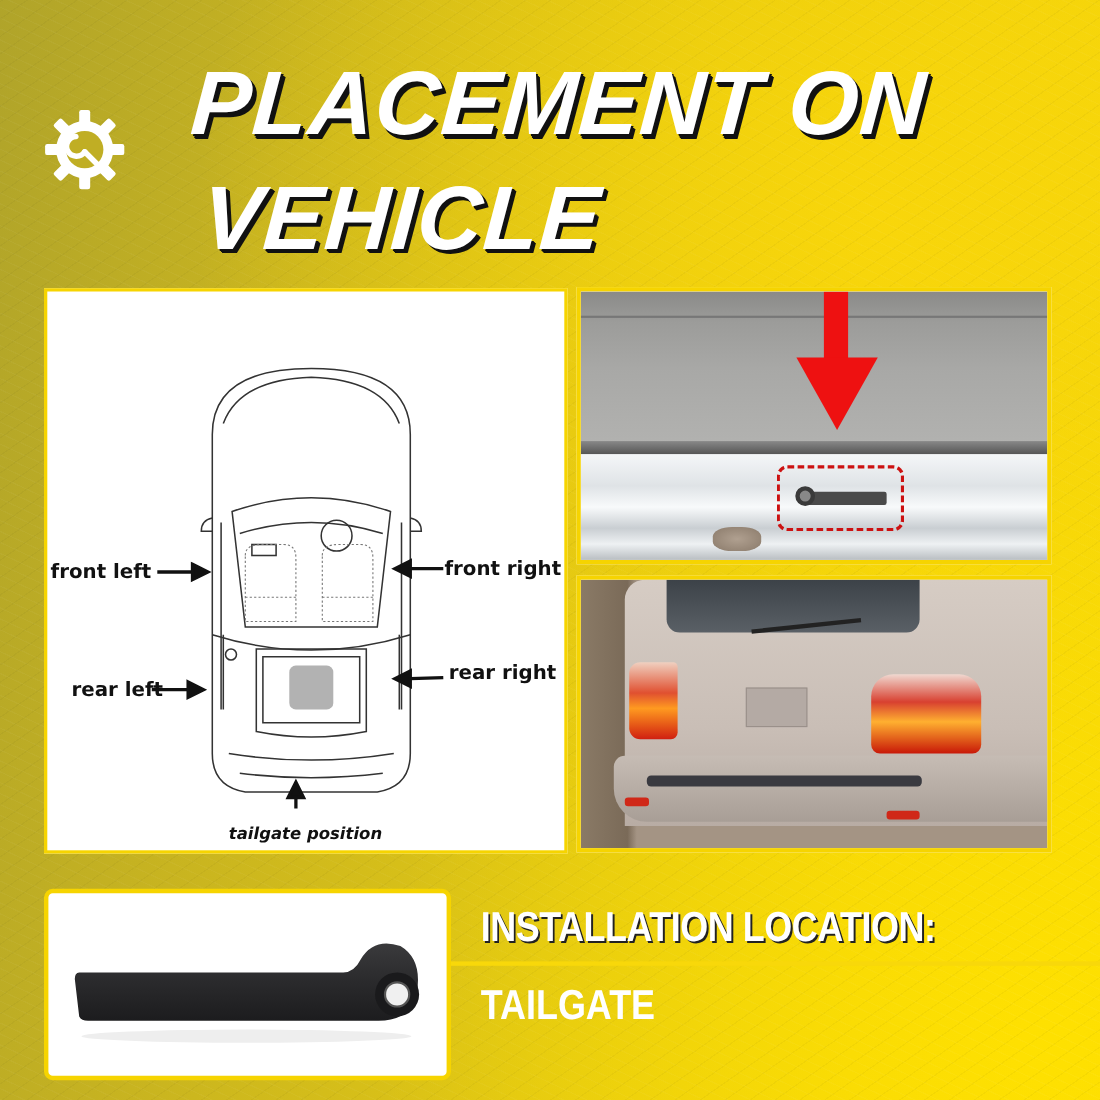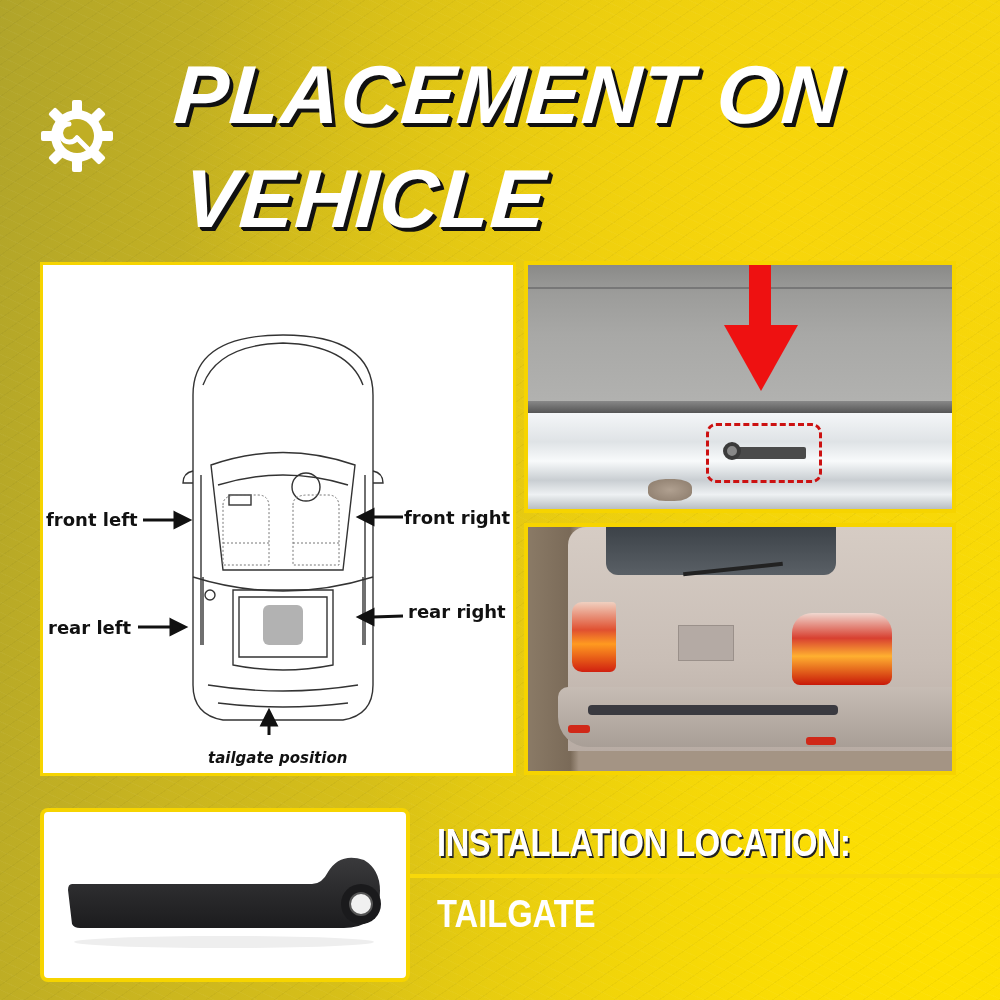--- a/index.html
+++ b/index.html
@@ -141,21 +141,21 @@
       <line x1="95" y1="362" x2="128" y2="362"></line>
         <polygon points="128,355 142,362 128,369"></polygon>
       <line x1="360" y1="351" x2="330" y2="352"></line>
         <polygon points="330,345 316,352 330,359"></polygon>
       <line x1="226" y1="470" x2="226" y2="458"></line>
         <polygon points="219,460 226,446 233,460"></polygon>
     </g>
   </svg>
   <div class="car-label" style="left:3px;top:244px">front left</div>
   <div class="car-label" style="left:361px;top:242px">front right</div>
-  <div class="car-label" style="left:5px;top:352px">rear left</div>
+  <div class="car-label" style="left:22px;top:352px">rear left</div>
   <div class="car-label" style="left:365px;top:336px">rear right</div>
   <div class="car-label tail-label" style="left:165px;top:484px">tailgate position</div>
 </div>
 
 <div class="panel photo-top">
   <div style="position:absolute;inset:0;background:linear-gradient(180deg,#8a8a88 0%,#9c9c9a 20%,#a8a8a6 50%,#b2b2b0 100%);height:140px"></div>
   <div style="position:absolute;left:0;right:0;top:22px;height:2px;background:#777"></div>
   <div style="position:absolute;left:0;right:0;top:136px;height:12px;background:linear-gradient(#888,#555)"></div>
   <div style="position:absolute;left:0;right:0;top:148px;bottom:0;background:linear-gradient(180deg,#f4f6f8 0%,#dfe3e6 30%,#f8fafb 50%,#c9ced2 70%,#eef1f3 85%,#b9bec2 100%)"></div>
   <div style="position:absolute;left:120px;top:214px;width:44px;height:22px;border-radius:40%;background:radial-gradient(#b0a090,#8a7a6a)"></div>

